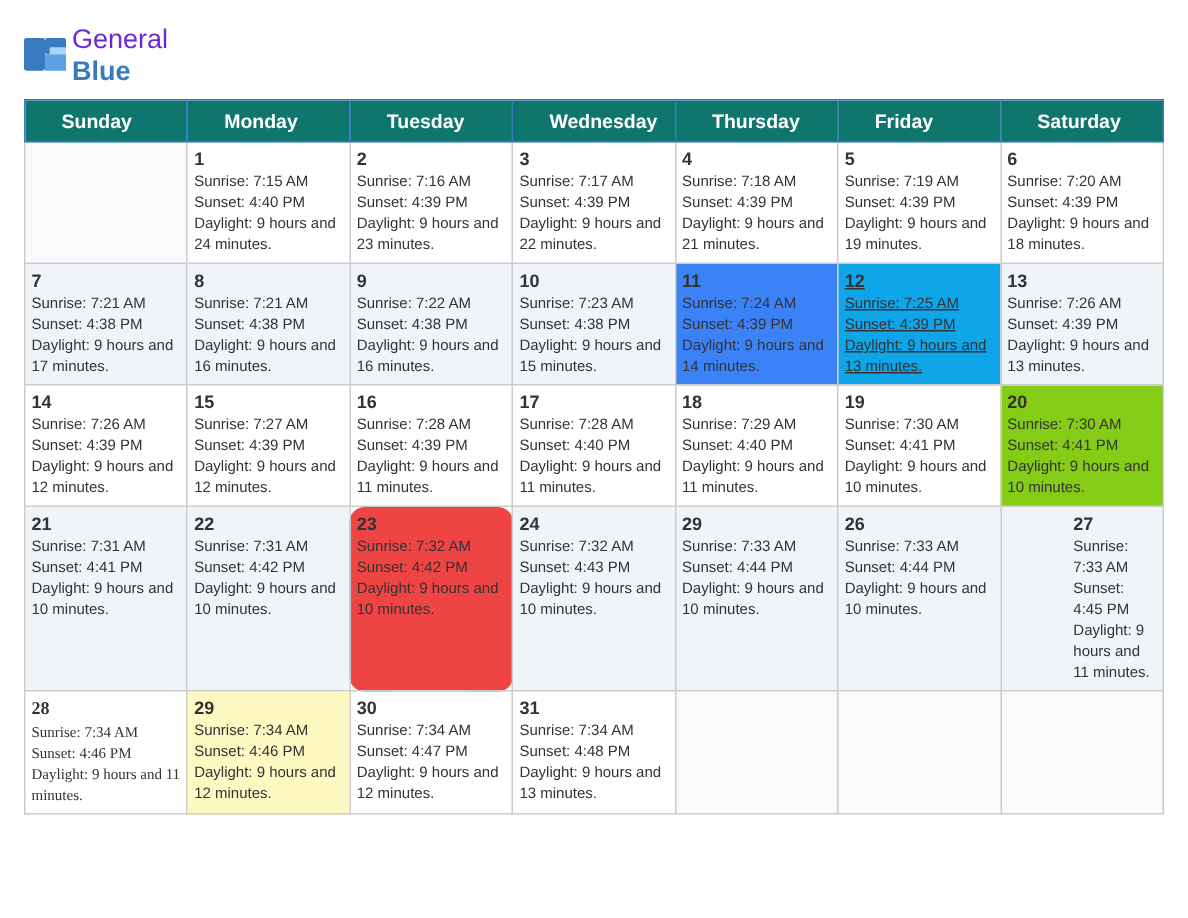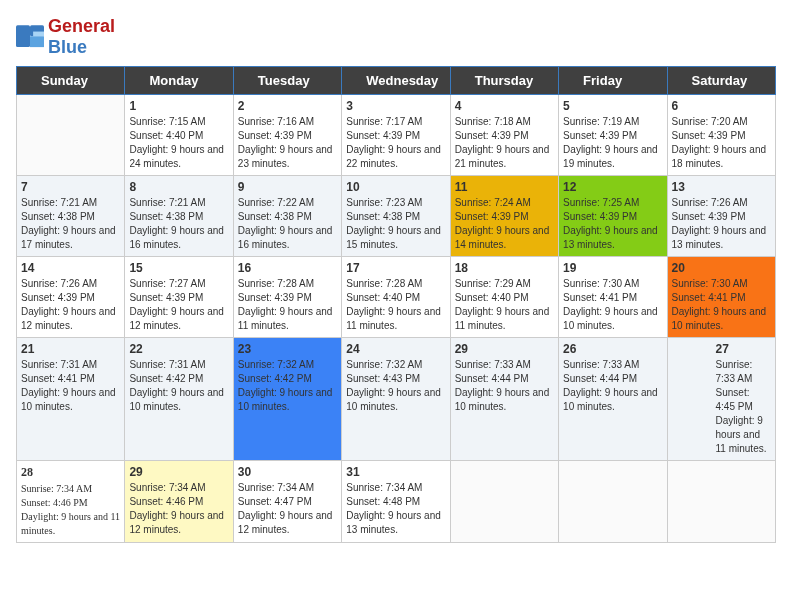--- a/index.html
+++ b/index.html
@@ -71,35 +71,35 @@
       font-size: 10px;
       line-height: 1.4;
       color: #333;
     }
     tr:nth-child(even) td {
       background-color: #f5f5f5;
     }
     tr:nth-child(odd) td {
       background-color: #fff;
     }
-    thead tr th { background-color: #404040; padding-left: 24px; }
+    thead tr th { background-color: #0f766e; padding-left: 24px; }
   </style>
 </head>
 <body>
 
 <div class="header">
   <div class="logo">
     <svg class="logo-icon" viewBox="0 0 36 30" xmlns="http://www.w3.org/2000/svg">
       <rect x="0" y="0" width="18" height="28" rx="2" fill="#3a7abf"></rect>
       <rect x="18" y="0" width="18" height="14" rx="2" fill="#3a7abf"></rect>
       <polygon points="18,14 36,14 36,28 18,28" fill="#5ba3e0"></polygon>
       <polygon points="22,8 36,8 36,14 22,14" fill="#a8d4f5"></polygon>
     </svg>
     <div>
-      <span style="font-size:18px;font-weight:bold;color:#b91c1c;">General</span><br>
+      <span style="font-size:18px;font-weight:normal;color:#6d28d9;">General</span><br>
       <span style="font-size:18px;font-weight:bold;color:#3a7abf;">Blue</span>
     </div>
   </div>
   <div class="title-section">
     <div class="month-title"></div>
     <div class="location-title"></div>
   </div>
 </div>
 
 <table>
@@ -152,25 +152,25 @@
           <div class="day-detail">Sunrise: 7:21 AM<br>Sunset: 4:38 PM<br>Daylight: 9 hours and 16 minutes.</div>
         </td>
         <td style="background-color: rgb(240, 244, 248);">
           <div class="day-num">9</div>
           <div class="day-detail">Sunrise: 7:22 AM<br>Sunset: 4:38 PM<br>Daylight: 9 hours and 16 minutes.</div>
         </td>
         <td style="background-color: rgb(240, 244, 248);">
           <div class="day-num">10</div>
           <div class="day-detail">Sunrise: 7:23 AM<br>Sunset: 4:38 PM<br>Daylight: 9 hours and 15 minutes.</div>
         </td>
-        <td style="background-color: #eab308;">
+        <td style="background-color: #3b82f6;">
           <div class="day-num">11</div>
           <div class="day-detail">Sunrise: 7:24 AM<br>Sunset: 4:39 PM<br>Daylight: 9 hours and 14 minutes.</div>
         </td>
-        <td style="background-color: #84cc16;">
+        <td style="background-color: #0ea5e9; text-decoration: underline;">
           <div class="day-num">12</div>
           <div class="day-detail">Sunrise: 7:25 AM<br>Sunset: 4:39 PM<br>Daylight: 9 hours and 13 minutes.</div>
         </td>
         <td style="background-color: rgb(240, 244, 248); margin-left: 16px;">
           <div class="day-num">13</div>
           <div class="day-detail">Sunrise: 7:26 AM<br>Sunset: 4:39 PM<br>Daylight: 9 hours and 13 minutes.</div>
         </td>
       </tr>
       <tr>
         <td style="background-color: rgb(255, 255, 255);">
@@ -190,35 +190,35 @@
           <div class="day-detail">Sunrise: 7:28 AM<br>Sunset: 4:40 PM<br>Daylight: 9 hours and 11 minutes.</div>
         </td>
         <td style="background-color: rgb(255, 255, 255);">
           <div class="day-num">18</div>
           <div class="day-detail">Sunrise: 7:29 AM<br>Sunset: 4:40 PM<br>Daylight: 9 hours and 11 minutes.</div>
         </td>
         <td style="background-color: rgb(255, 255, 255);">
           <div class="day-num">19</div>
           <div class="day-detail">Sunrise: 7:30 AM<br>Sunset: 4:41 PM<br>Daylight: 9 hours and 10 minutes.</div>
         </td>
-        <td style="background-color: #f97316;">
+        <td style="background-color: #84cc16;">
           <div class="day-num">20</div>
           <div class="day-detail">Sunrise: 7:30 AM<br>Sunset: 4:41 PM<br>Daylight: 9 hours and 10 minutes.</div>
         </td>
       </tr>
       <tr>
         <td style="background-color: rgb(240, 244, 248);">
           <div class="day-num">21</div>
           <div class="day-detail">Sunrise: 7:31 AM<br>Sunset: 4:41 PM<br>Daylight: 9 hours and 10 minutes.</div>
         </td>
         <td style="background-color: rgb(240, 244, 248);">
           <div class="day-num">22</div>
           <div class="day-detail">Sunrise: 7:31 AM<br>Sunset: 4:42 PM<br>Daylight: 9 hours and 10 minutes.</div>
         </td>
-        <td style="background-color: #3b82f6;">
+        <td style="background-color: #ef4444; border-radius: 10px;">
           <div class="day-num">23</div>
           <div class="day-detail">Sunrise: 7:32 AM<br>Sunset: 4:42 PM<br>Daylight: 9 hours and 10 minutes.</div>
         </td>
         <td style="background-color: rgb(240, 244, 248); margin-left: 20px;">
           <div class="day-num">24</div>
           <div class="day-detail">Sunrise: 7:32 AM<br>Sunset: 4:43 PM<br>Daylight: 9 hours and 10 minutes.</div>
         </td>
         <td style="background-color: rgb(240, 244, 248);">
           <div class="day-num">29</div>
           <div class="day-detail">Sunrise: 7:33 AM<br>Sunset: 4:44 PM<br>Daylight: 9 hours and 10 minutes.</div>

